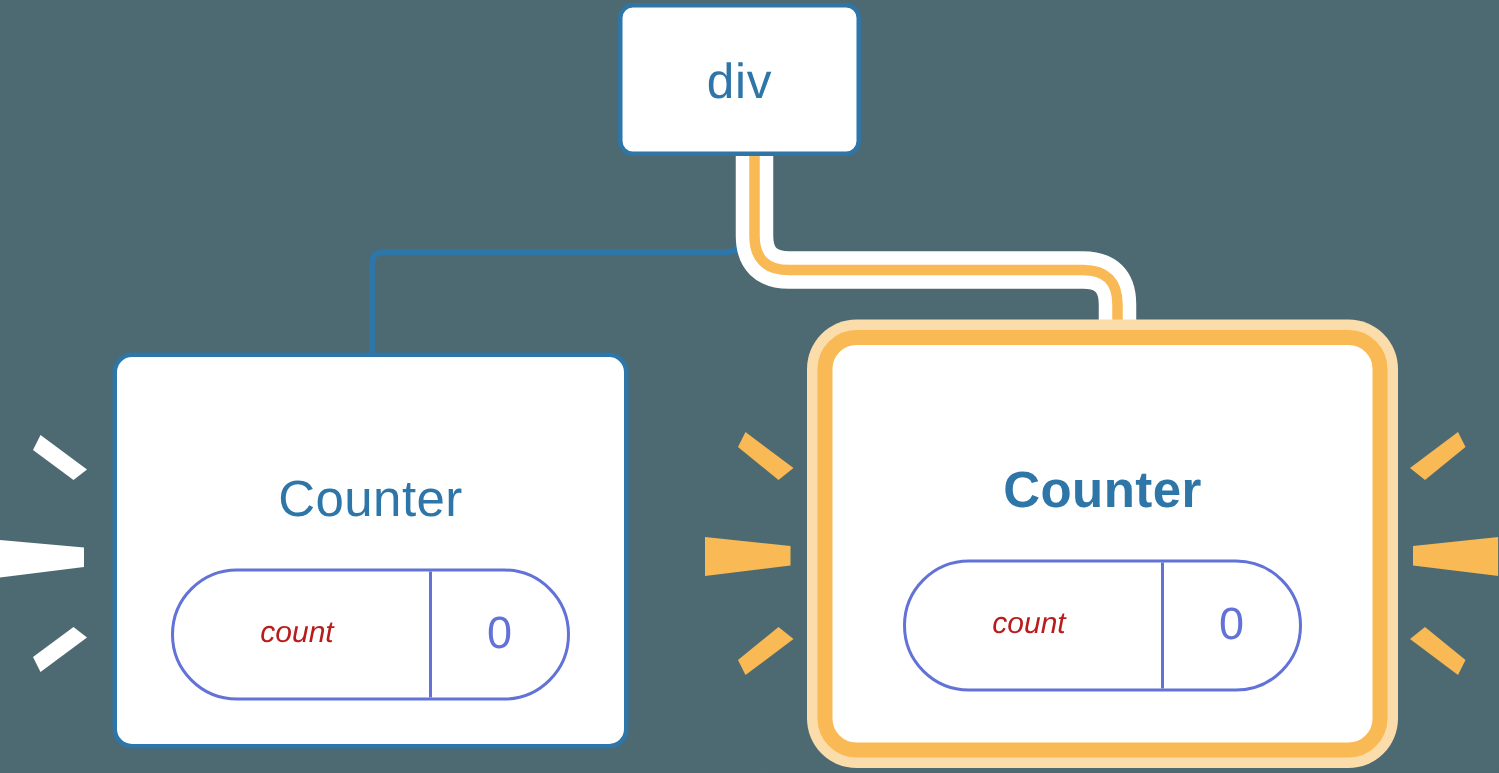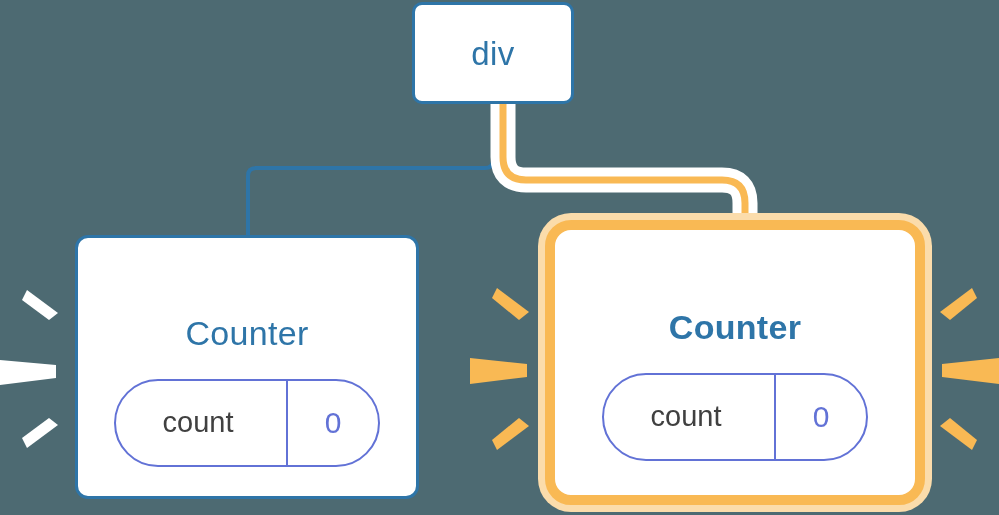--- a/index.html
+++ b/index.html
@@ -112,24 +112,25 @@
     width: 266px;
     height: 88px;
     margin-top: 29px;
   }
   .pill-key {
     flex: 1 1 auto;
     display: flex;
     align-items: center;
     justify-content: center;
     border-right: 2px solid #6272d6;
-    color: #404040;
-    font-size: 29px;
+    color: #b91c1c;
+    font-size: 20px;
     padding-right: 6px;
     box-sizing: border-box;
+    font-style: italic;
   }
   .pill-value {
     width: 90px;
     display: flex;
     align-items: center;
     justify-content: center;
     color: #6272d6;
     font-size: 30px;
     box-sizing: border-box;
   }

